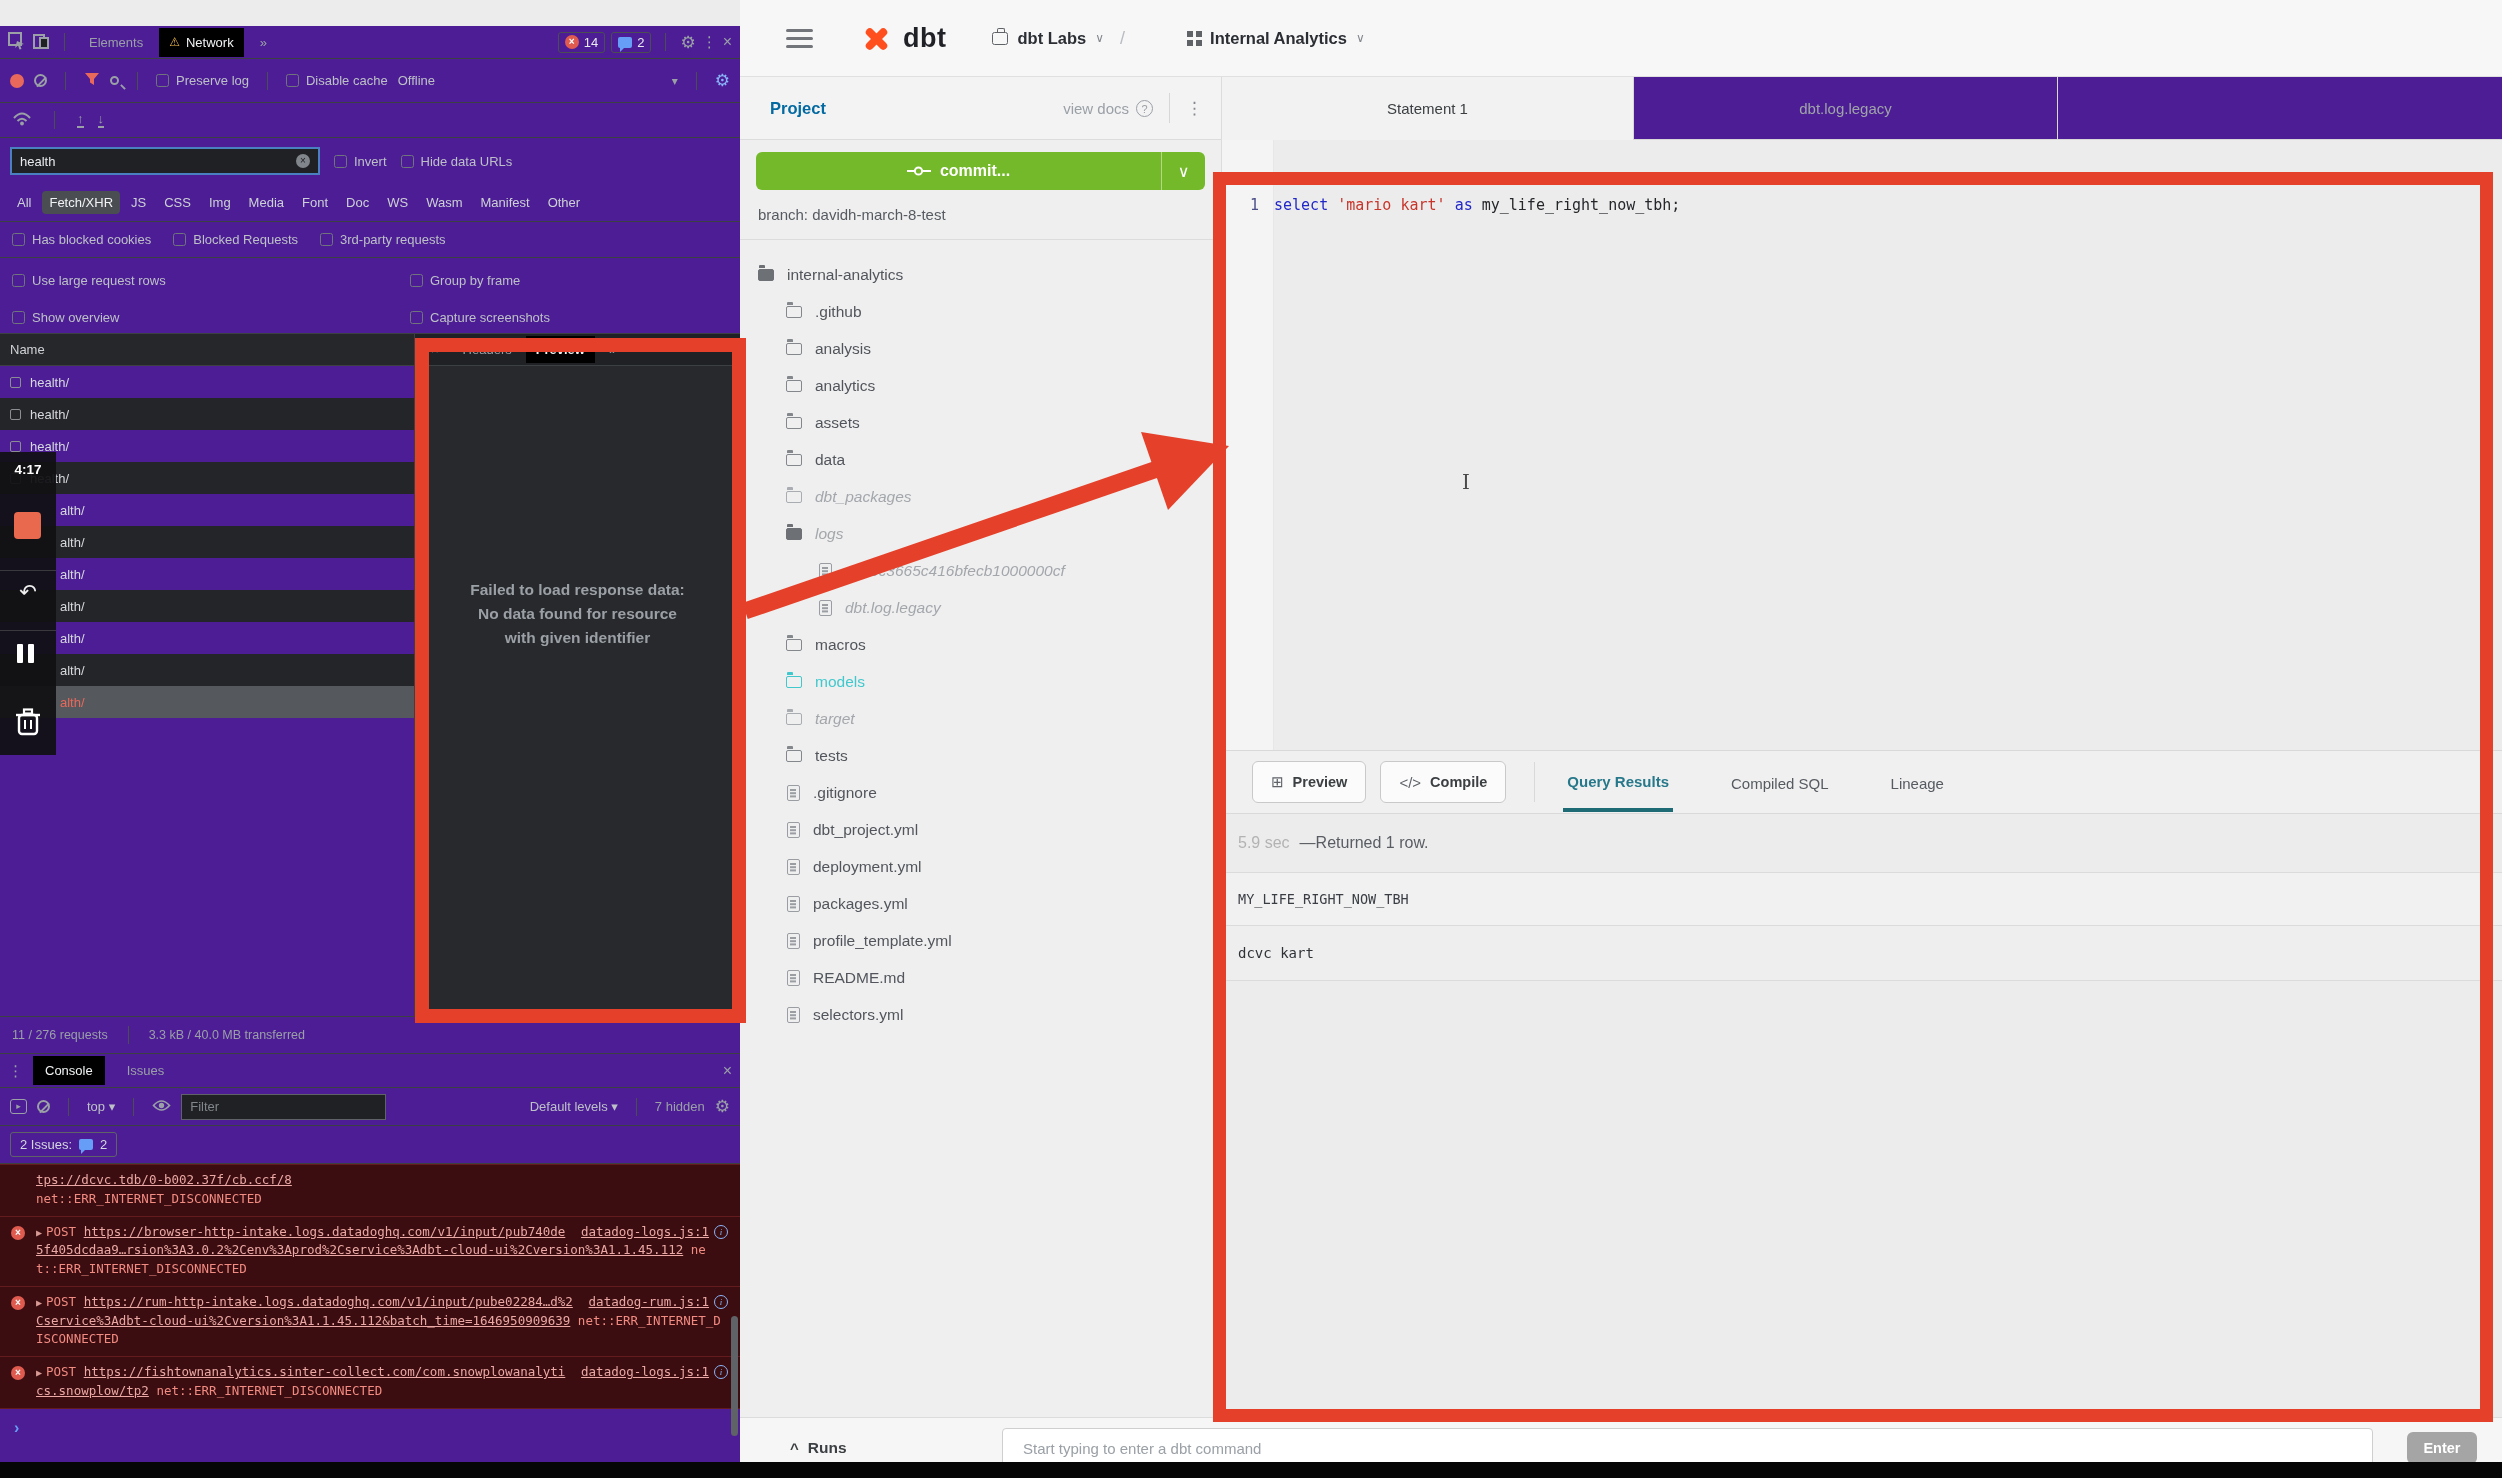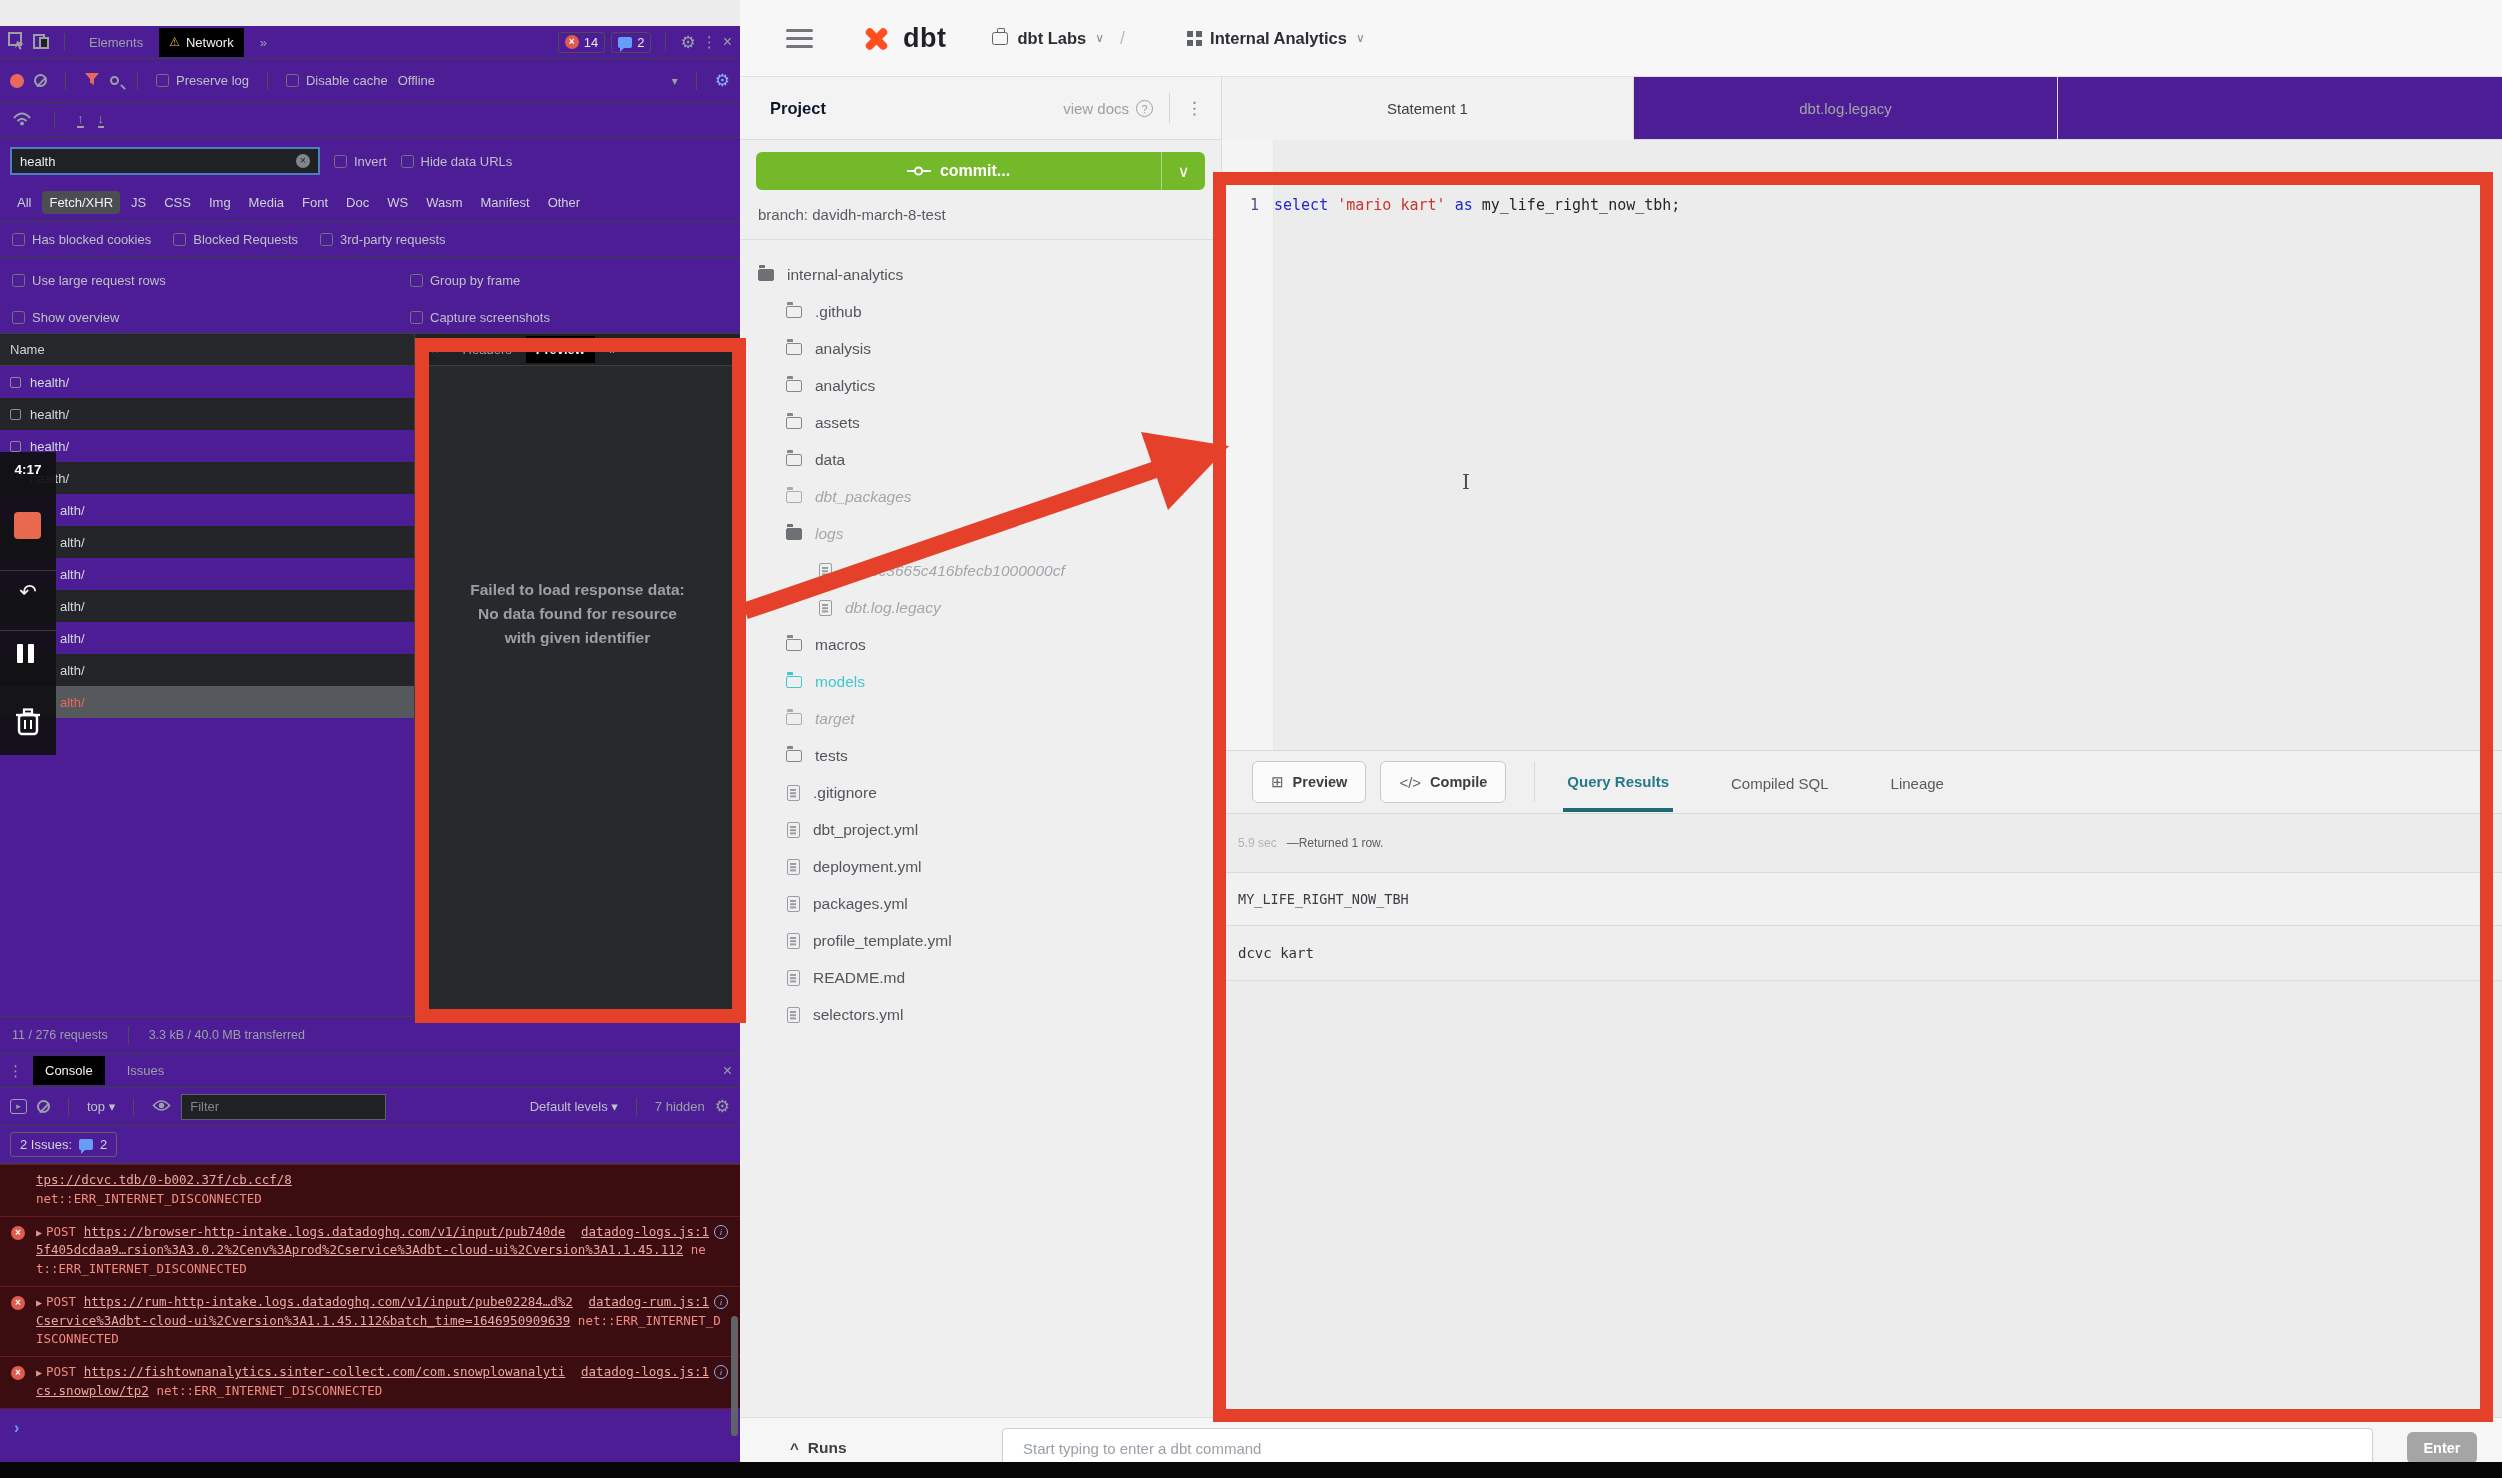--- a/index.html
+++ b/index.html
@@ -141,21 +141,21 @@
   .ic-brief { width:16px; height:13px; border:1.8px solid #5f6368; border-radius:2.5px; position:relative; }
   .ic-brief::before { content:""; position:absolute; top:-4.5px; left:3.5px; width:6px; height:3px;
                       border:1.8px solid #5f6368; border-bottom:none; border-radius:2px 2px 0 0; }
   .ic-grid { width:6px; height:6px; background:#5f6368; position:relative; margin-right:8px;
              box-shadow:9px 0 #5f6368, 0 9px #5f6368, 9px 9px #5f6368; margin-bottom:9px; }
 
   .sidebar { position:absolute; left:0; top:77px; width:482px; bottom:61px;
              background:#efefef; border-right:1px solid #dcdcdc; overflow:hidden; }
   .proj-row { height:63px; display:flex; align-items:center; padding:0 18px 0 30px;
               border-bottom:1px solid #dcdcdc; background:#f3f3f4; }
-  .proj-title { font-weight:bold; font-size:16.5px; color:#0f172a; }
+  .proj-title { font-weight:bold; font-size:16.5px; color:#0369a1; }
   .viewdocs { color:#9aa0a6; font-size:15px; display:flex; align-items:center; gap:7px; }
   .qcirc { width:17px; height:17px; border:1.5px solid #9aa0a6; border-radius:50%; font-size:11px;
            line-height:16px; text-align:center; }
   .proj-div { width:1px; height:30px; background:#d7d7d7; margin:0 16px; }
   .commit-wrap { padding:12px 16px 8px; }
   .commit-btn { height:38px; background:#74b929; border-radius:6px; display:flex; align-items:center;
                 color:#fff; font-weight:bold; font-size:16px; }
   .commit-main { flex:1; display:flex; align-items:center; justify-content:center; gap:9px; }
   .commit-dd { width:44px; border-left:1px solid rgba(255,255,255,.45); align-self:stretch;
                display:flex; align-items:center; justify-content:center; font-weight:normal; }
@@ -194,21 +194,21 @@
   .results-bar { height:64px; display:flex; align-items:center; background:#f0f0f0;
                  border-top:1px solid #d9d9d9; border-bottom:1px solid #d9d9d9; padding-left:30px; }
   .rbtn { height:42px; display:flex; align-items:center; gap:9px; padding:0 18px;
           border:1px solid #c9c9c9; border-radius:6px; background:#fbfbfb; font-size:14.5px;
           font-weight:bold; color:#3c4043; margin-right:14px; }
   .rbtn .bic { font-size:15px; color:#5f6368; font-weight:normal; }
   .rtab-div { width:1px; height:40px; background:#d9d9d9; margin:0 28px 0 14px; }
   .rtab { font-size:15px; color:#565b61; margin-right:54px; padding:20px 4px 18px; }
   .rtab.active { color:#26788a; font-weight:bold; border-bottom:4px solid #1f6b75; }
   .results-status { height:59px; display:flex; align-items:center; padding-left:16px; gap:10px;
-                    font-size:12px; border-bottom:1px solid #dbdbdb; }
+                    font-size:16px; border-bottom:1px solid #dbdbdb; }
   .rtime { color:#b3b3b3; } .rtext { color:#595d63; }
   .res-tablehead { height:53px; display:flex; align-items:center; padding-left:16px;
                    background:#f1f1f1; border-bottom:1px solid #dbdbdb;
                    font-family:"DejaVu Sans Mono",monospace; font-size:13.5px; color:#3a3e44; }
   .res-tablerow { height:55px; display:flex; align-items:center; padding-left:16px;
                   background:#eeeeee; border-bottom:1px solid #dbdbdb;
                   font-family:"DejaVu Sans Mono",monospace; font-size:14px; color:#2f3338; }
 
   .dbt-footer { position:absolute; left:0; right:0; bottom:0; height:61px; background:#f6f6f6;
                 border-top:1px solid #dcdcdc; display:flex; align-items:center; }

